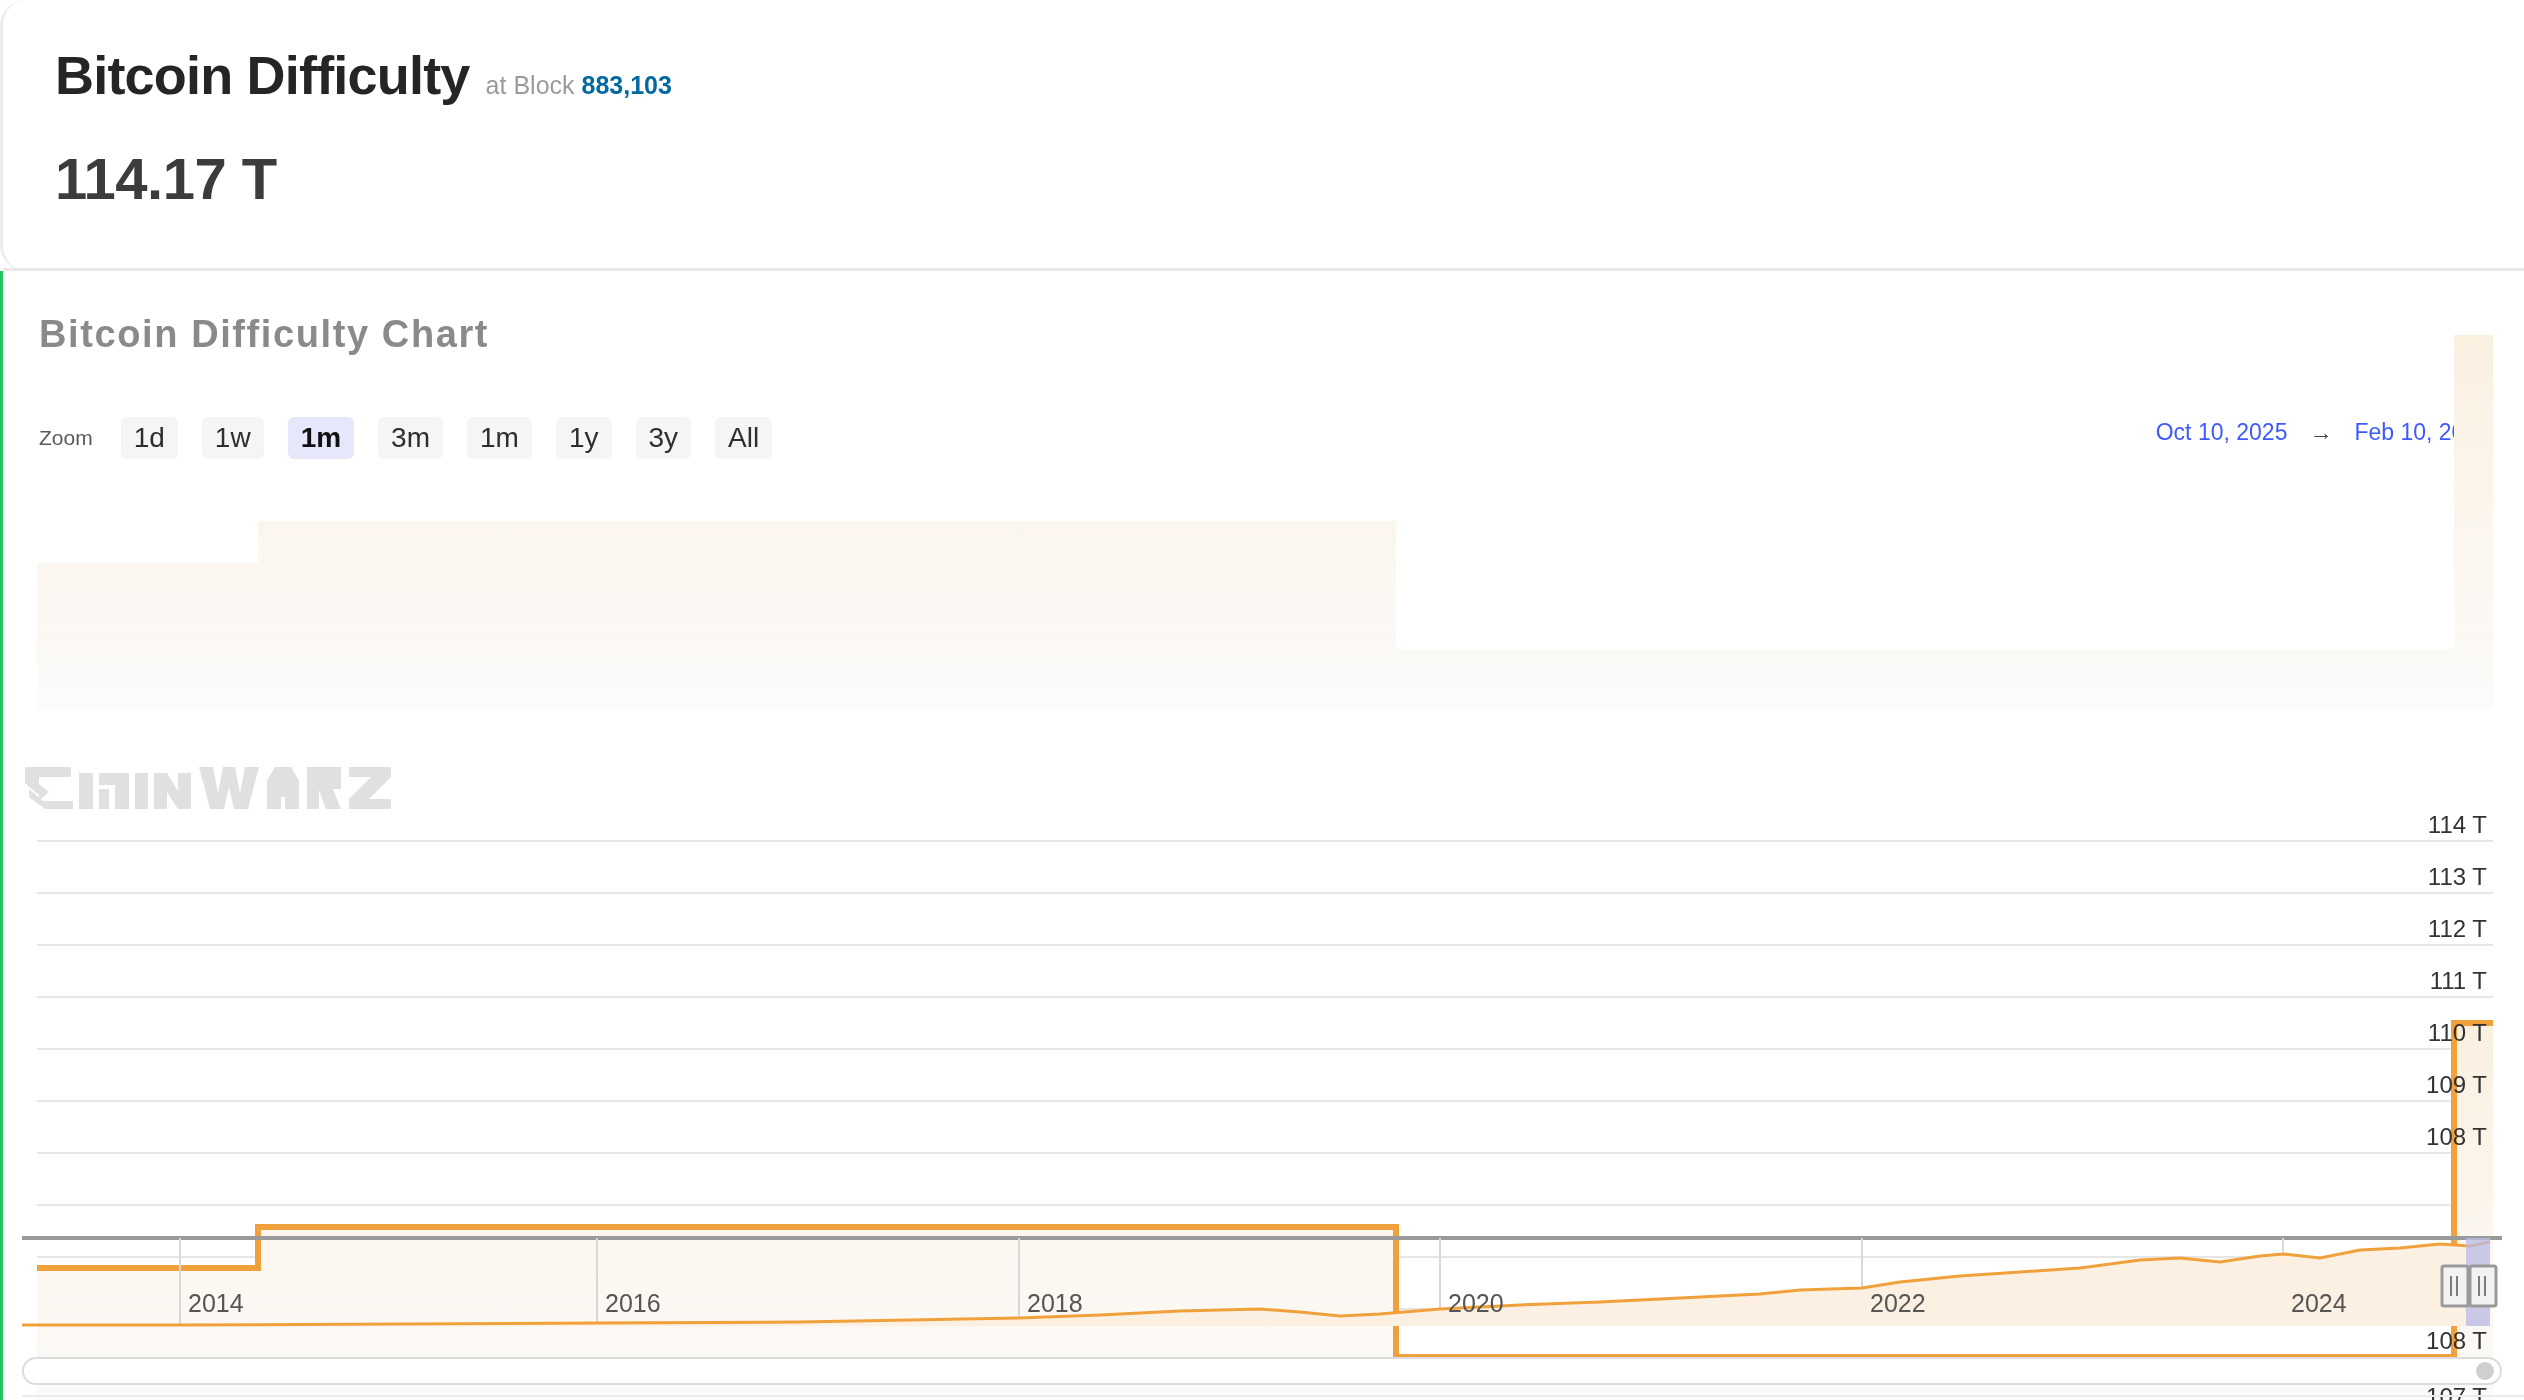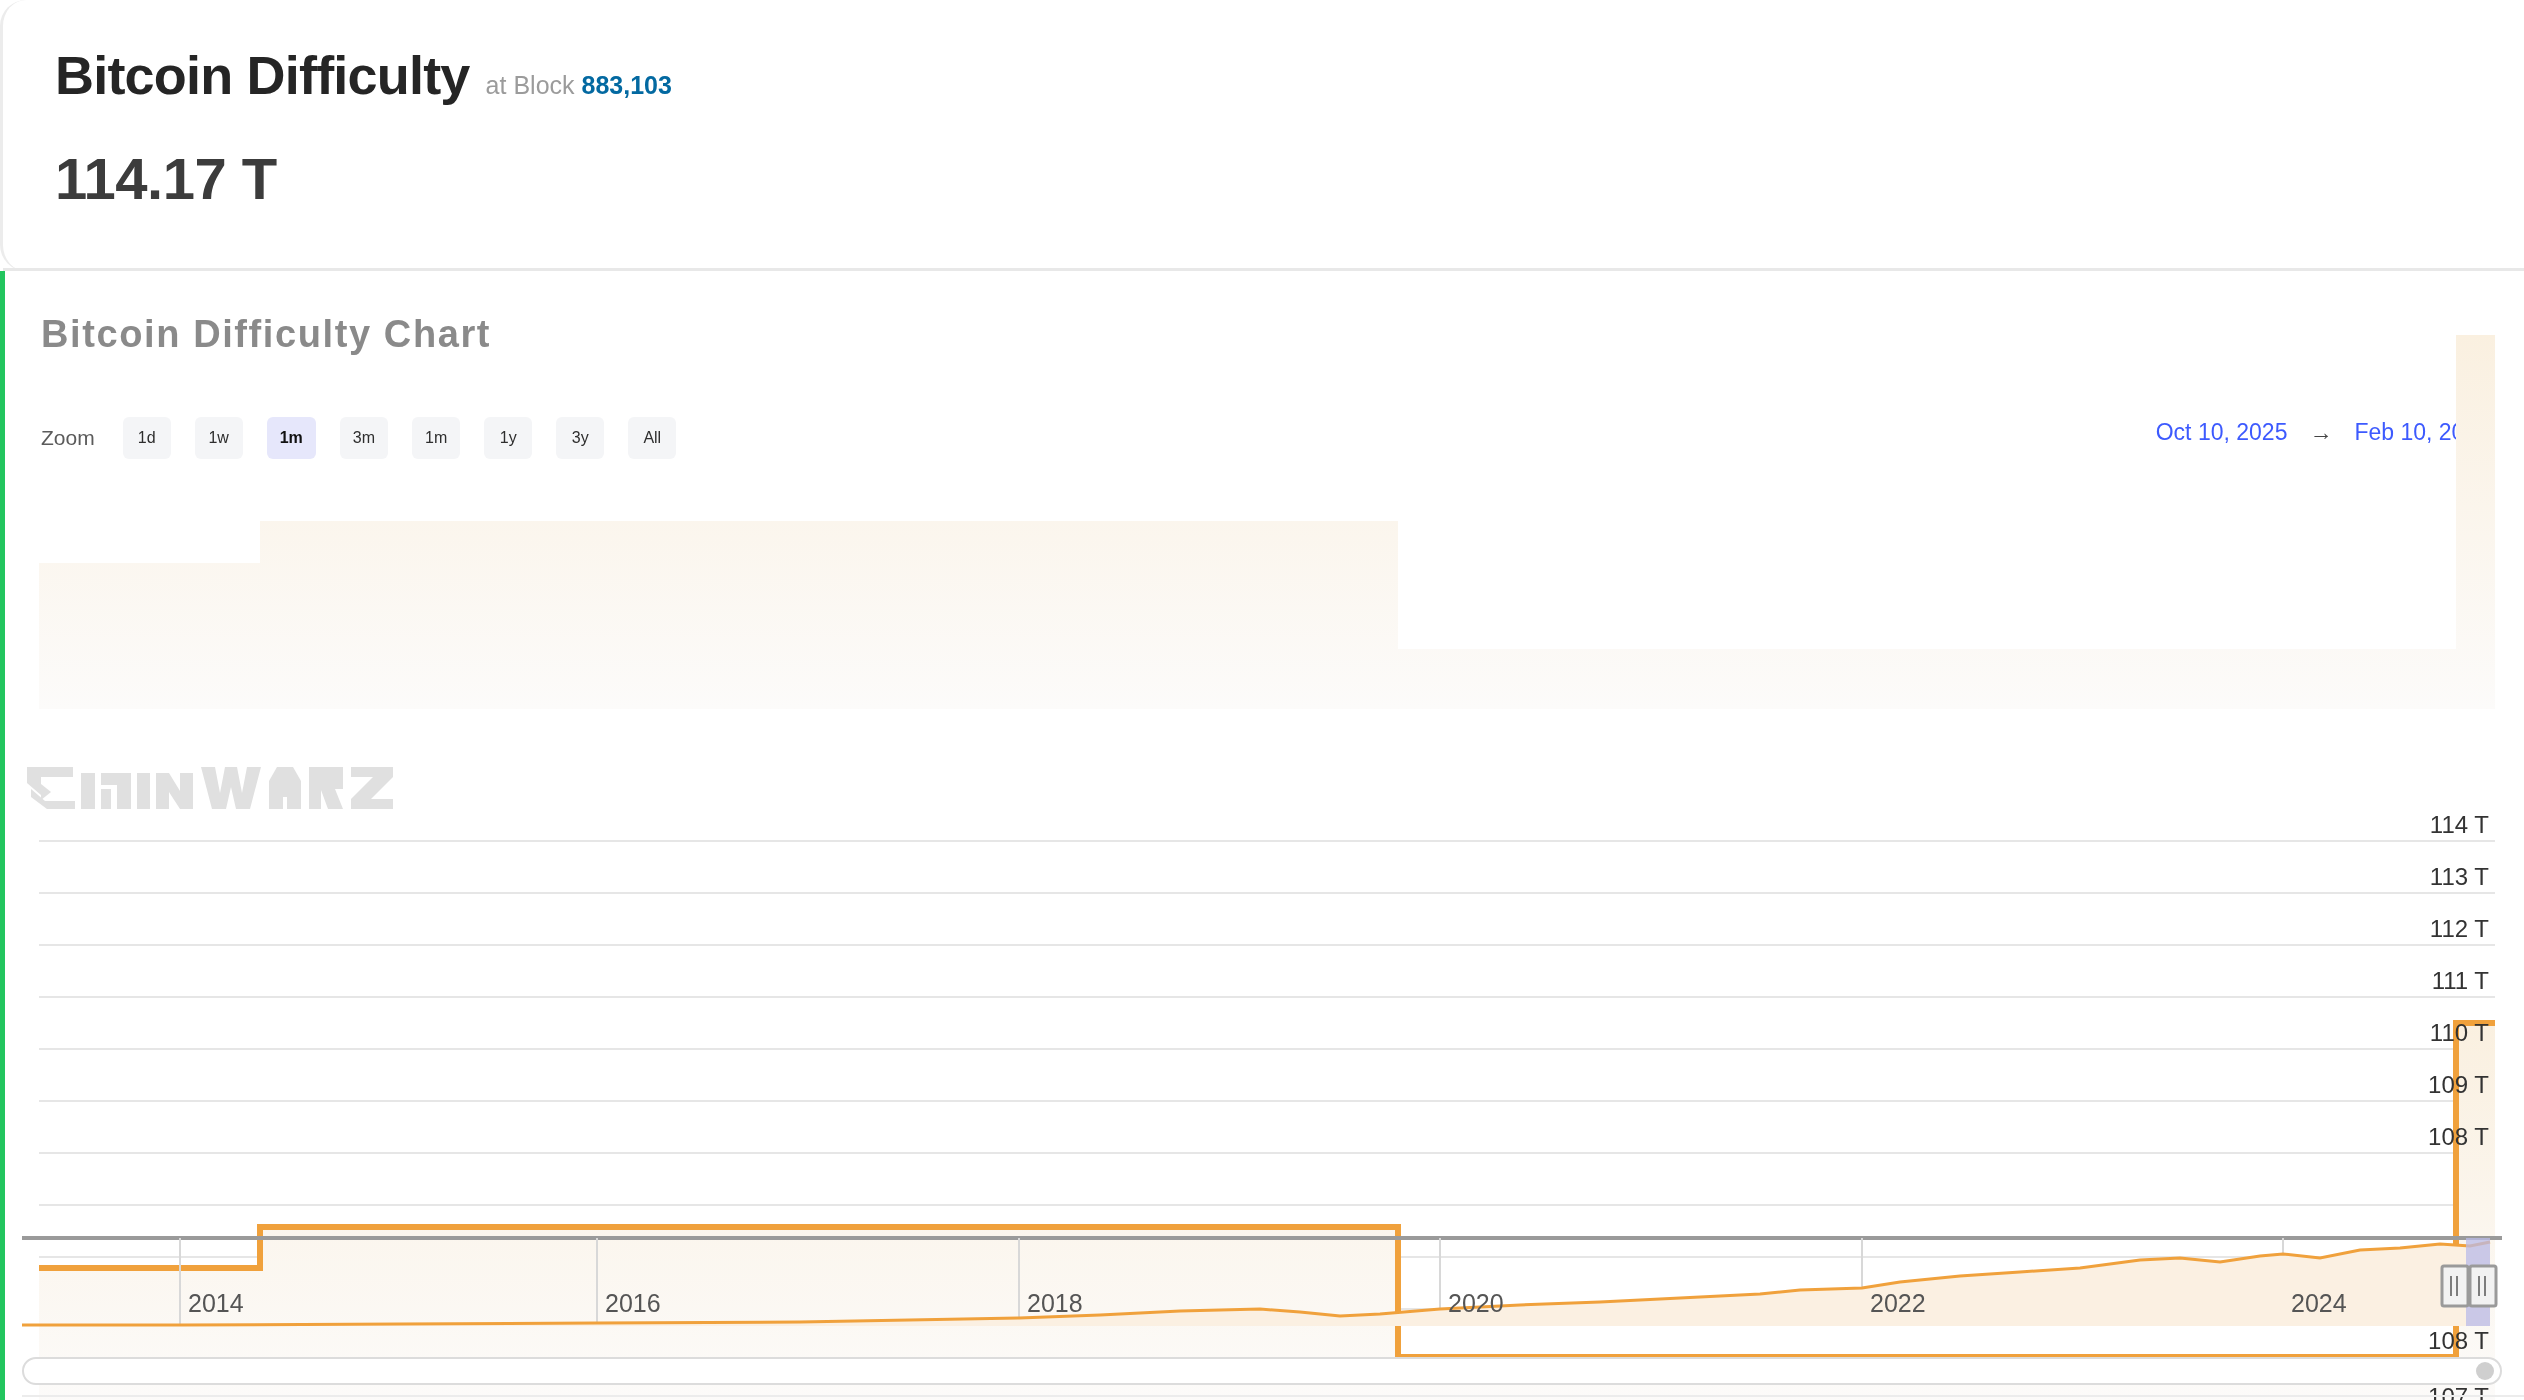--- a/index.html
+++ b/index.html
@@ -22,33 +22,33 @@
   }
   .title-row { position:absolute; left:52px; top:48px; display:flex; align-items:baseline; }
   .title-main { font-size:54px; font-weight:700; color:#252525; letter-spacing:-0.8px; line-height:1; }
   .title-sub { font-size:25px; color:#9b9b9b; font-weight:400; margin-left:16px; line-height:1; }
   .title-sub b { color:#0369a1; font-weight:700; }
   .big-value { position:absolute; left:52px; top:150px; font-size:58px; font-weight:700; color:#3c3c3c; letter-spacing:-0.5px; line-height:1; }
 
   
   .chart-card {
     position:absolute; left:0; top:271px; width:2524px; height:1129px;
-    background:#fff; border-left:5px solid #22c55e;
+    background:#fff; border-left:3px solid #22c55e;
   }
   .chart-title {
     position:absolute; left:36px; top:42px;
     font-size:38px; font-weight:700; color:#8a8a8a; letter-spacing:1.6px;
   }
 
   
   .zoom-bar { position:absolute; left:36px; top:146px; display:flex; align-items:center; gap:24px; }
   .zoom-label { font-size:21px; color:#5b5b5b; margin-right:4px; }
   .zoom-btn {
     background:#f4f5f7; border:none; border-radius:6px;
-    font-size:16px; color:#2e2e2e; font-family:inherit;
+    font-size:28px; color:#2e2e2e; font-family:inherit;
     height:42px; min-width:48px; padding:0 13px; cursor:pointer;
     display:flex; align-items:center; justify-content:center;
   }
   .zoom-btn.active { background:#e6e7fb; font-weight:700; color:#111; }
 
   .range-box { position:absolute; right:34px; top:148px; display:flex; align-items:center; gap:22px; }
   .range-date { font-size:23px; color:#3d5afe; cursor:pointer; }
   .range-arrow { font-size:23px; color:#444; }
 
   

